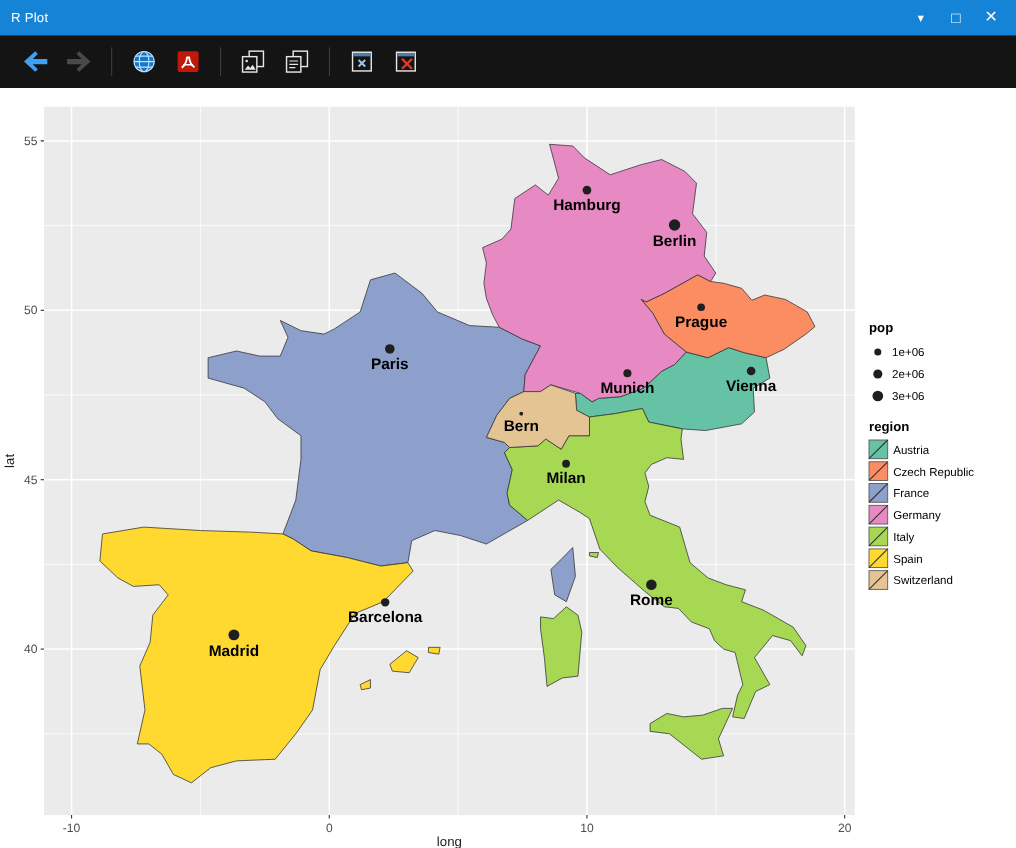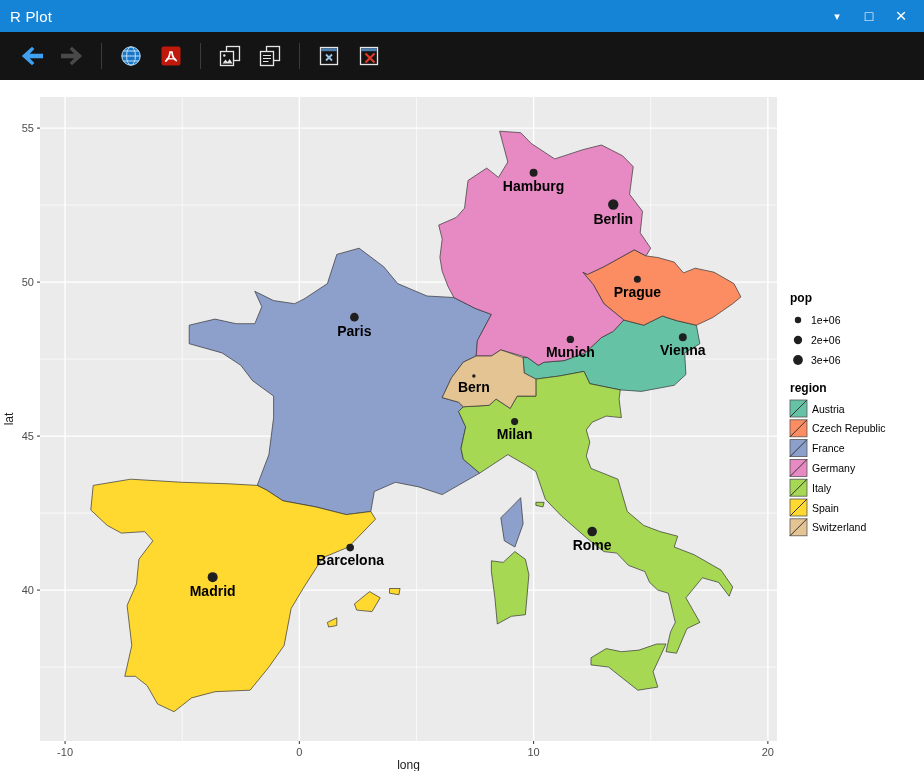--- a/index.html
+++ b/index.html
@@ -1,20 +1,20 @@
 <!DOCTYPE html>
 <html style="--titlebar-bg: #1583d6; --toolbar-bg: #141414; --accent-blue: #3f9ff0; --disabled-gray: #8a8a8a; --danger-red: #e0392a;"><head>
 <meta charset="utf-8">
 <style>
   html,body{margin:0;padding:0;background:#ffffff;}
   body{width:924px;height:771px;overflow:hidden;font-family:"Liberation Sans",sans-serif;}
   .window{width:924px;height:771px;display:flex;flex-direction:column;background:#fff;}
   .titlebar{flex:0 0 32px;height:32px;background:var(--titlebar-bg,#1583d6);color:#fff;
             display:flex;align-items:center;padding:0 10px;box-sizing:border-box;}
-  .titlebar .title{font-size:15px;letter-spacing:.2px;}
+  .titlebar .title{font-size:12px;letter-spacing:.2px;}
   .titlebar .controls{margin-left:auto;display:flex;align-items:center;gap:6px;}
   .titlebar .ctrl{width:26px;height:26px;display:flex;align-items:center;justify-content:center;
                   cursor:pointer;color:#fff;user-select:none;}
   .titlebar .ctrl.menu{font-size:11px;}
   .titlebar .ctrl.max{font-size:14px;}
   .titlebar .ctrl.close{font-size:19px;}
   .toolbar{flex:0 0 48px;height:48px;background:var(--toolbar-bg,#141414);display:flex;
            align-items:center;padding:0 12px;box-sizing:border-box;}
   .tb-btn{width:38px;height:38px;background:none;border:none;padding:0;margin:0 1px;
           display:flex;align-items:center;justify-content:center;cursor:pointer;}

